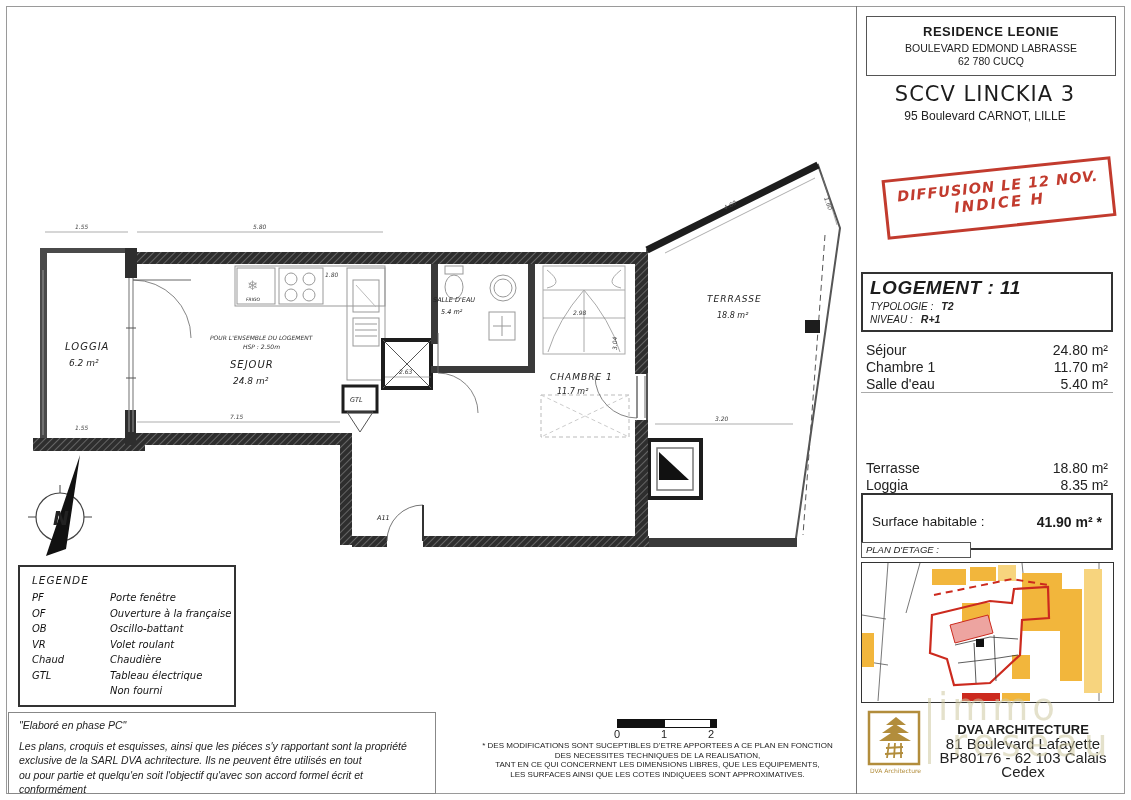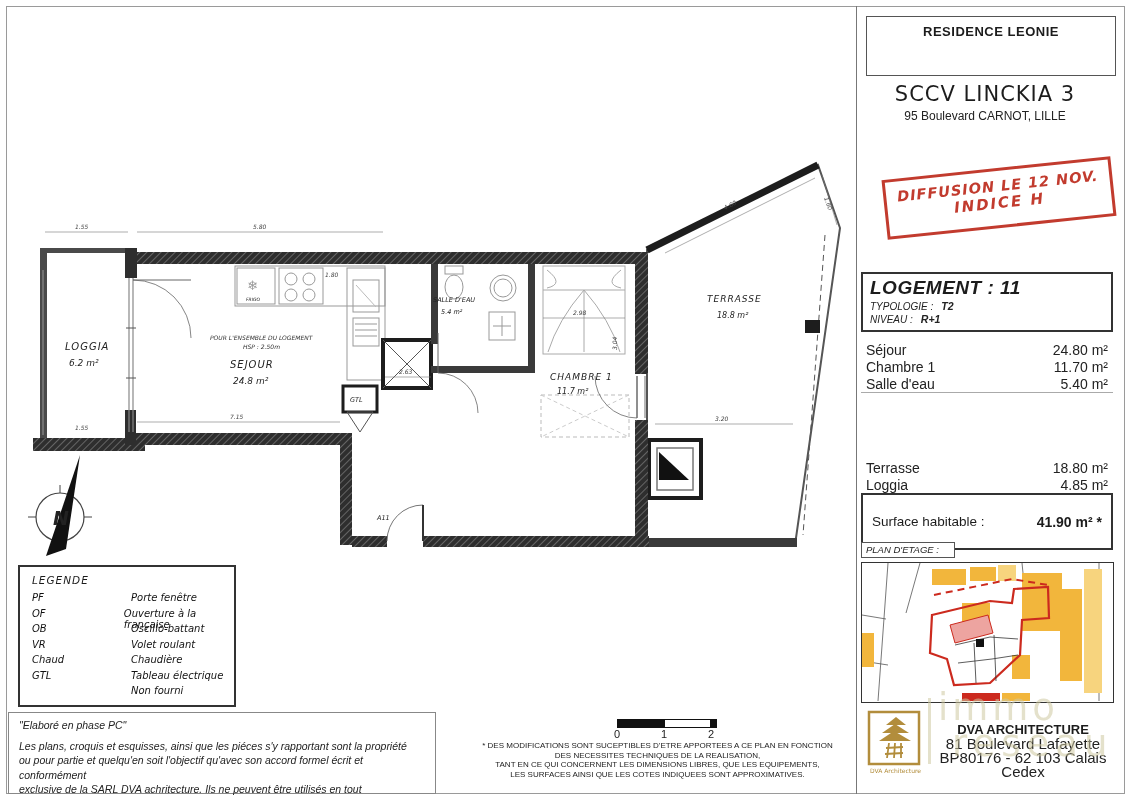--- a/index.html
+++ b/index.html
@@ -39,34 +39,34 @@
   .tbl .r{display:flex;justify-content:space-between;height:17px;}
   .rooms-tbl{top:342px;}
   .rooms-rule{left:861px;top:392px;width:252px;height:1px;background:#aaa;}
   .out-tbl{top:460px;}
 
   .surf-box{left:861px;top:493px;width:252px;height:57px;border:2px solid #333;box-sizing:border-box;
             display:flex;align-items:center;justify-content:space-between;padding:0 9px;}
   .surf-box .l{font-size:13.5px;}
   .surf-box .v{font-size:14px;font-weight:bold;}
 
-  .pe-label{left:861px;top:542px;width:94px;height:16px;border:1px solid #555;box-sizing:border-box;
+  .pe-label{left:861px;top:542px;width:110px;height:16px;border:1px solid #555;box-sizing:border-box;
             font-size:9.5px;font-style:italic;padding:1px 0 0 4px;background:#fff;}
   .map-box{left:861px;top:562px;width:253px;height:141px;border:1.5px solid #333;box-sizing:border-box;background:#fff;}
 
   .dva{left:866px;top:710px;width:58px;}
   .dva-txt{left:928px;top:722px;width:190px;text-align:center;}
   .dva-txt .n{font-size:13px;font-weight:bold;}
   .dva-txt .a{font-size:15px;line-height:14px;color:#222;}
 
   
   .legend{left:18px;top:565px;width:218px;height:142px;border:2px solid #333;box-sizing:border-box;
           padding:7px 0 0 12px;font-family:"DejaVu Sans",sans-serif;font-style:italic;}
   .legend .t{font-size:10.5px;letter-spacing:1px;margin-bottom:6px;}
-  .legend .r{display:flex;font-size:10px;height:15.5px;color:#111;gap:21px;}
+  .legend .r{display:flex;font-size:10px;height:15.5px;color:#111;}
   .legend .c{width:78px;}
   .legend .dashdot{width:40px;border-top:1.5px dashed #888;margin-top:6px;}
 
   .foot-box{left:8px;top:712px;width:428px;height:82px;border:1px solid #888;box-sizing:border-box;
             padding:5px 10px;font-style:italic;font-size:10.5px;line-height:14.5px;color:#222;}
   .foot-box .f0{margin-bottom:6px;}
 
   .scalebar{left:617px;top:719px;width:110px;}
   .scalebar .bar{display:flex;height:9px;width:100px;}
   .scalebar .b1{width:47px;background:#111;}
@@ -253,20 +253,24 @@
     <line x1="8" y1="62" x2="16" y2="62" stroke="#444"></line>
       <line x1="64" y1="62" x2="72" y2="62" stroke="#444"></line>
     <polygon points="60,0 26,101 46,94" fill="#111"></polygon>
     <text x="33" y="70" font-size="19" font-style="italic" font-weight="bold" fill="#222">N</text>
   </svg>
 
   <div class="abs divider"></div>
 
   <div class="abs hdr-box">
     <div class="t">RESIDENCE LEONIE</div>
+    <div class="a">
+      <div>BOULEVARD EDMOND LABRASSE</div>
+      <div>62 780 CUCQ</div>
+    </div>
   </div>
 
   <div class="abs sccv">
     <div class="n">SCCV LINCKIA 3</div>
     <div class="a">95 Boulevard CARNOT, LILLE</div>
   </div>
 
   <div class="abs stamp">
     <div class="s1">DIFFUSION LE 12 NOV.</div>
     <div class="s2">INDICE H</div>
@@ -294,21 +298,21 @@
   </div>
   <div class="abs rooms-rule"></div>
 
   <div class="abs tbl out-tbl">
     <div class="r">
         <span>Terrasse</span>
         <span>18.80 m²</span>
       </div>
     <div class="r">
         <span>Loggia</span>
-        <span>4.85 m²</span>
+        <span>8.35 m²</span>
       </div>
   </div>
 
   <div class="abs surf-box">
     <span class="l">Surface habitable :</span>
     <span class="v">41.90 m² *</span>
   </div>
 
   <div class="abs pe-label">PLAN D'ETAGE :</div>
 
@@ -409,22 +413,22 @@
       </div>
     <div class="r">
         <span class="c"><span class="dashdot"></span></span>
         <span>Non fourni</span>
       </div>
   </div>
 
   <div class="abs foot-box">
     <div class="f0">"Elaboré en phase PC"</div>
     <div>Les plans, croquis et esquisses, ainsi que les piéces s'y rapportant sont la propriété</div>
+    <div>exclusive de la SARL DVA achritecture. Ils ne peuvent être utilisés en tout</div>
     <div>ou pour partie et quelqu'en soit l'objectif qu'avec son accord formel écrit et conformément</div>
-    <div>exclusive de la SARL DVA achritecture. Ils ne peuvent être utilisés en tout</div>
     <div>à l'article 111-1 du code de la propriété intellectuelle.</div>
   </div>
 
   <div class="abs scalebar">
     <div class="bar">
       <div class="b1"></div>
       <div class="b2"></div>
       <div class="b3"></div>
     </div>
     <div class="lbls">

